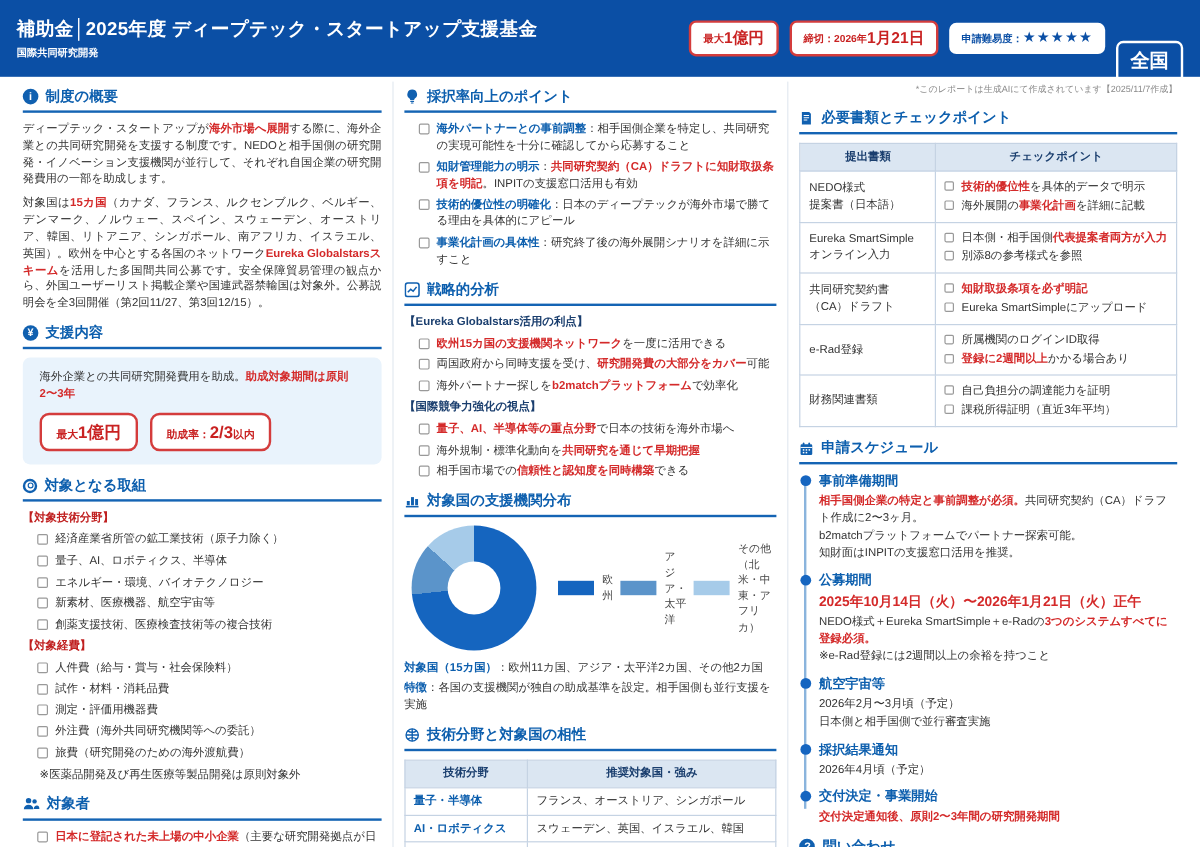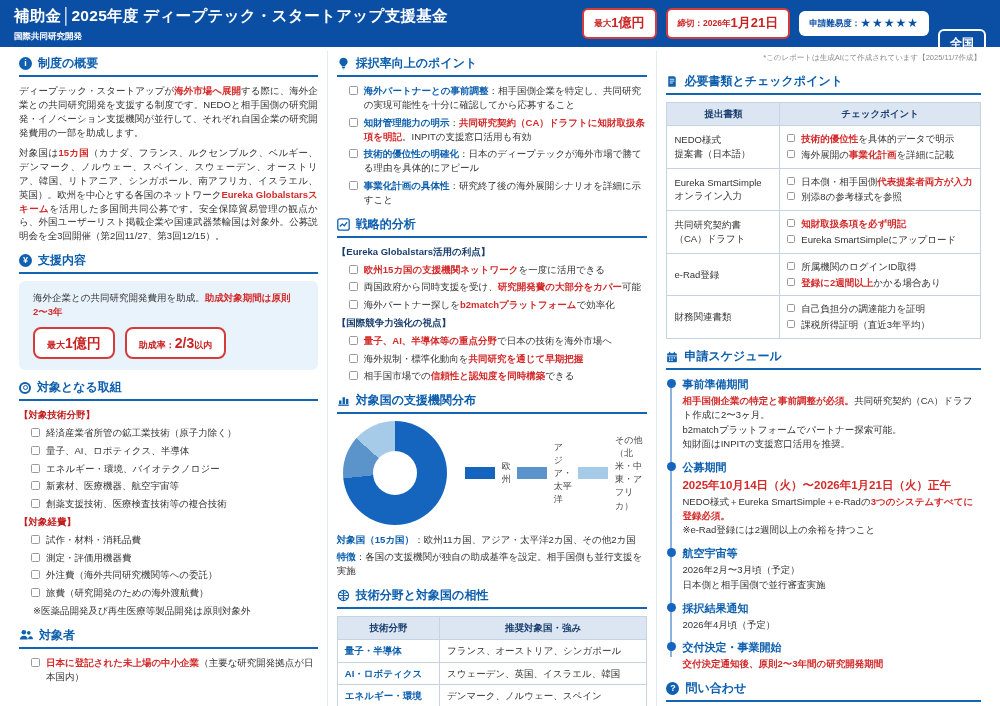--- a/index.html
+++ b/index.html
@@ -1,29 +1,29 @@
 <!DOCTYPE html>
 <html><head>
 <meta charset="utf-8">
 <style>
   * { margin:0; padding:0; box-sizing:border-box; }
   html,body { width:1000px; height:706px; overflow:hidden; }
   body { font-family:"Liberation Sans","DejaVu Sans",sans-serif; font-size:9.5px; color:#333; background:#fff; line-height:1.45; }
   .page { width:1000px; height:706px; display:flex; flex-direction:column; }
 
   
-  .topbar { background:#0b4fa5; color:#fff; height:47px; display:flex; align-items:center; justify-content:space-between; padding:0 14px; flex-shrink:0; }
+  .topbar { background:#0b4fa5; color:#fff; height:64px; display:flex; align-items:center; justify-content:space-between; padding:0 14px; flex-shrink:0; }
   .topbar-left { display:flex; flex-direction:column; justify-content:center; }
   .topbar-title { font-size:15.5px; font-weight:bold; letter-spacing:.3px; }
   .topbar-sub { font-size:8.5px; font-weight:bold; margin-top:2px; }
   .topbar-badges { display:flex; gap:9px; align-items:center; }
   .hbadge { background:#fff; border-radius:6px; padding:4px 10px; font-weight:bold; display:flex; align-items:center; white-space:nowrap; }
   .hbadge.red { border:2px solid #d43c3c; color:#c92222; }
   .hbadge.blue { color:#0b4fa5; }
-  .hbadge.outline { background:transparent; border:2px solid #fff; color:#fff; font-size:12px;margin-top:40px; }
+  .hbadge.outline { background:transparent; border:2px solid #fff; color:#fff; font-size:16px;margin-top:40px; }
   .seg-bsmall { font-size:8.5px; }
   .seg-bbig { font-size:13px; }
   .stars { color:#0b4fa5; font-size:12px; letter-spacing:1px; }
 
   
   .content { flex:1; display:flex; padding:4px 10px 6px 10px; gap:0; }
   .col { padding:0 9px; }
   .col-left { width:322px; }
   .col-mid { width:336px; border-left:1px solid #e3e9f0; border-right:1px solid #e3e9f0; }
   .col-right { width:338px; position:relative; }
@@ -173,20 +173,24 @@
             <span class="cbox"></span>
             <span class="ck-t"><span class="seg-n">新素材、医療機器、航空宇宙等</span></span>
           </div>
           <div class="ck">
             <span class="cbox"></span>
             <span class="ck-t"><span class="seg-n">創薬支援技術、医療検査技術等の複合技術</span></span>
           </div>
         </div>
       <div class="grp-label red">【対象経費】</div>
       <div>
+          <div class="ck">
+            <span class="cbox"></span>
+            <span class="ck-t"><span class="seg-n">人件費（給与・賞与・社会保険料）</span></span>
+          </div>
           <div class="ck">
             <span class="cbox"></span>
             <span class="ck-t"><span class="seg-n">試作・材料・消耗品費</span></span>
           </div>
           <div class="ck">
             <span class="cbox"></span>
             <span class="ck-t"><span class="seg-n">測定・評価用機器費</span></span>
           </div>
           <div class="ck">
             <span class="cbox"></span>

